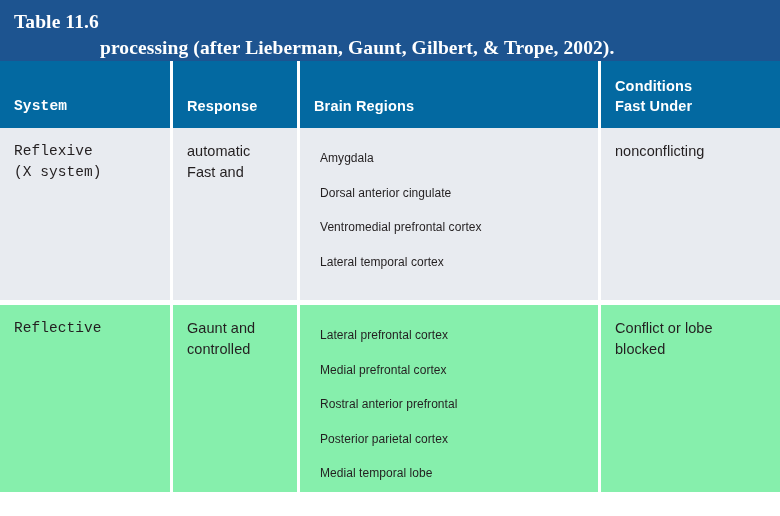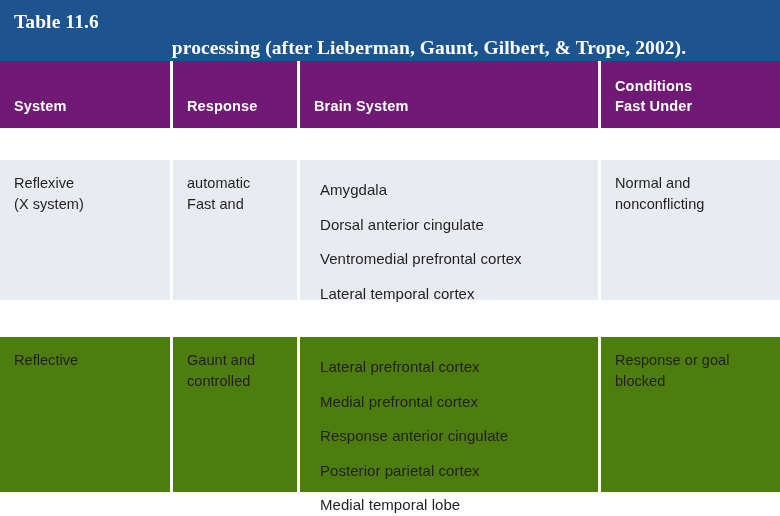--- a/index.html
+++ b/index.html
@@ -46,21 +46,20 @@
   }
   .title-label {
     flex: 0 0 auto;
     padding-right: 16px;
   }
   .title-text-1 {
     flex: 0 0 auto;
   }
   .title-line-2 {
     padding-left: 86px;
-    text-align: center;
   }
 
   
   .title-gap {
     height: 8px;
     background: #ffffff;
   }
 
   
   .grid {
@@ -75,37 +74,37 @@
     width: 100%;
     box-sizing: border-box;
   }
 
   .cell {
     box-sizing: border-box;
     position: relative;
   }
 
   
-  .col-system    { flex: 0 0 170px; }
+  .col-system    { flex: 0 0 170px; font-family: Liberation Mono, monospace; }
   .col-response  { flex: 0 0 127px; }
   .col-regions   { flex: 0 0 301px; }
   .col-conditions{ flex: 1 1 auto; }
 
   
   .row > .cell + .cell {
     border-left: 3px solid #ffffff;
   }
 
   
   .header-row {
     height: 67px;
     background: #6680a4;
   }
   .header-row .cell {
-    background: #701a75;
+    background: #0369a1;
     display: flex;
     flex-direction: column;
     justify-content: flex-end;
     padding: 0 0 12px 14px;
   }
   .header-row .cell.col-conditions {
     justify-content: flex-end;
   }
   .header-text {
     color: #ffffff;
@@ -113,49 +112,48 @@
     font-weight: bold;
     line-height: 20px;
     letter-spacing: 0.15px;
   }
 
   
   .body-row-1 { height: 172px; }
   .body-row-2 { height: 192px; }
 
   .body-row-1 .cell { background: #e8ebf0; }
-  .body-row-2 .cell { background: #4d7c0f; }
+  .body-row-2 .cell { background: #86efac; }
 
   .body-row-2 {
     border-top: 5px solid #ffffff;
   }
 
   .body-row .cell {
     padding: 13px 10px 0 14px;
-    margin-top: 32px;
   }
 
   .cell-text {
     color: #231f20;
     font-size: 14.5px;
     line-height: 21px;
     letter-spacing: 0.05px;
   }
   .cell-text .line {
     display: block;
   }
 
   .region-list {
     list-style: none;
     margin: 0;
     padding: 0;
   }
   .region-list li {
     color: #231f20;
-    font-size: 15px;
+    font-size: 12px;
     line-height: 34.5px;
     letter-spacing: 0.05px;
     padding-left: 6px;
   }
 </style>
 </head>
 <body>
 
 <div class="table-figure">
 
@@ -171,21 +169,21 @@
   <div class="grid">
 
     <div class="row header-row">
       <div class="cell col-system">
         <span class="header-text">System</span>
       </div>
       <div class="cell col-response">
         <span class="header-text">Response</span>
       </div>
       <div class="cell col-regions">
-        <span class="header-text">Brain System</span>
+        <span class="header-text">Brain Regions</span>
       </div>
       <div class="cell col-conditions">
         <span class="header-text">Conditions</span>
         <span class="header-text">Fast Under</span>
       </div>
     </div>
 
     <div class="row body-row body-row-1">
       <div class="cell col-system">
         <div class="cell-text">
@@ -202,21 +200,20 @@
       <div class="cell col-regions">
         <ul class="region-list">
           <li>Amygdala</li>
           <li>Dorsal anterior cingulate</li>
           <li>Ventromedial prefrontal cortex</li>
           <li>Lateral temporal cortex</li>
         </ul>
       </div>
       <div class="cell col-conditions">
         <div class="cell-text">
-          <span class="line">Normal and</span>
           <span class="line">nonconflicting</span>
         </div>
       </div>
     </div>
 
     <div class="row body-row body-row-2">
       <div class="cell col-system">
         <div class="cell-text">
           <span class="line">Reflective</span>
         </div>
@@ -224,27 +221,27 @@
       <div class="cell col-response">
         <div class="cell-text">
           <span class="line">Gaunt and</span>
           <span class="line">controlled</span>
         </div>
       </div>
       <div class="cell col-regions">
         <ul class="region-list">
           <li>Lateral prefrontal cortex</li>
           <li>Medial prefrontal cortex</li>
-          <li>Response anterior cingulate</li>
+          <li>Rostral anterior prefrontal</li>
           <li>Posterior parietal cortex</li>
           <li>Medial temporal lobe</li>
         </ul>
       </div>
       <div class="cell col-conditions">
         <div class="cell-text">
-          <span class="line">Response or goal</span>
+          <span class="line">Conflict or lobe</span>
           <span class="line">blocked</span>
         </div>
       </div>
     </div>
 
   </div>
 </div>
 
 </body></html>

